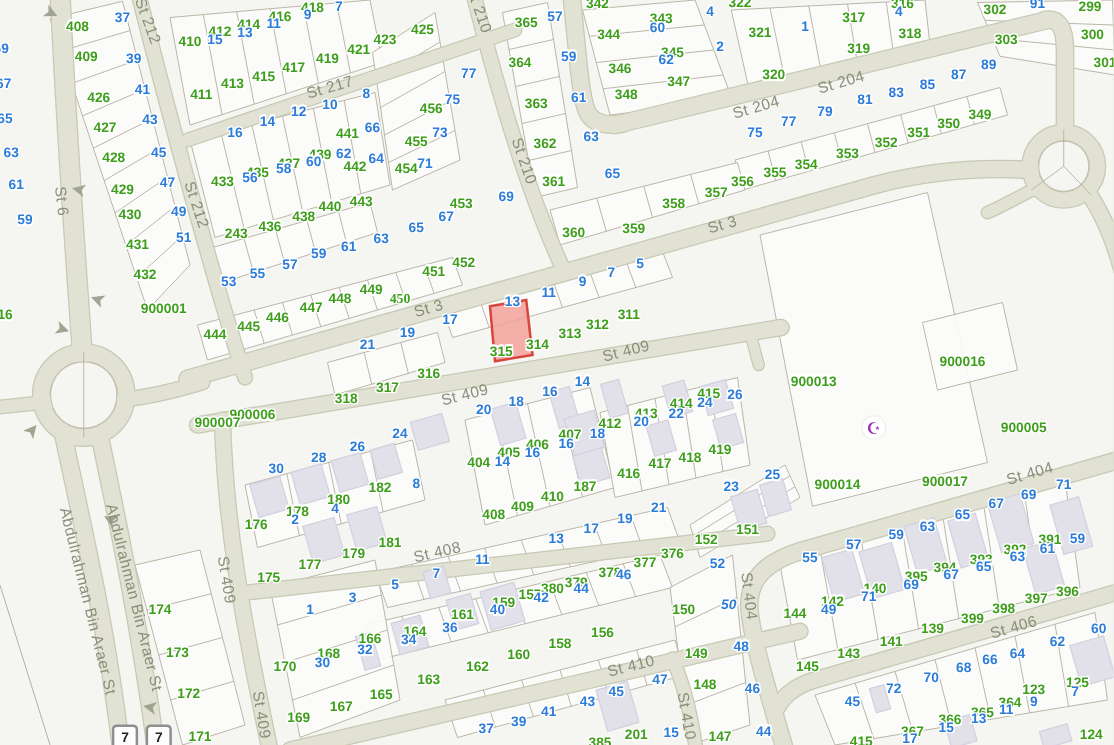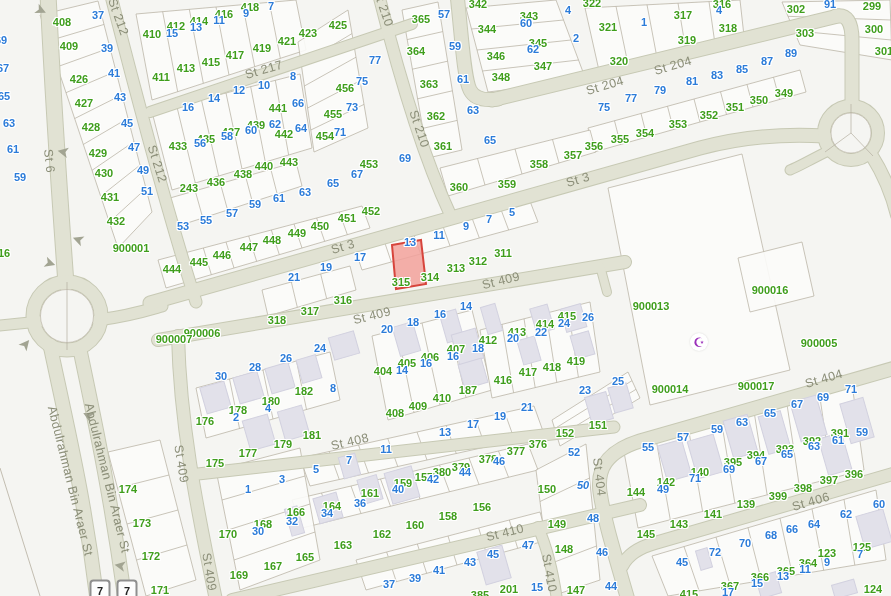--- a/index.html
+++ b/index.html
@@ -327,21 +327,21 @@
       <span class="lbl pg" style="left: 216px; top: 182px;">436</span>
       <span class="lbl pg" style="left: 243px; top: 174px;">438</span>
       <span class="lbl pg" style="left: 264px; top: 166px;">440</span>
       <span class="lbl pg" style="left: 289px; top: 162px;">443</span>
       <span class="lbl pg" style="left: 172px; top: 269px;">444</span>
       <span class="lbl pg" style="left: 199px; top: 262px;">445</span>
       <span class="lbl pg" style="left: 222px; top: 255px;">446</span>
       <span class="lbl pg" style="left: 249px; top: 247px;">447</span>
       <span class="lbl pg" style="left: 272px; top: 240px;">448</span>
       <span class="lbl pg" style="left: 297px; top: 233px;">449</span>
-      <span class="lbl pg" style="left: 320px; top: 226px;">450</span>
+      <span class="lbl pg" style="left: 320px; top: 240px; font-family: Liberation Serif, serif;">450</span>
       <span class="lbl pg" style="left: 347px; top: 218px;">451</span>
       <span class="lbl pg" style="left: 371px; top: 211px;">452</span>
       <span class="lbl pg" style="left: 369px; top: 164px;">453</span>
       <span class="lbl pg" style="left: 421px; top: 19px;">365</span>
       <span class="lbl pg" style="left: 416px; top: 51px;">364</span>
       <span class="lbl pg" style="left: 429px; top: 84px;">363</span>
       <span class="lbl pg" style="left: 436px; top: 116px;">362</span>
       <span class="lbl pg" style="left: 443px; top: 146px;">361</span>
       <span class="lbl pg" style="left: 478px; top: 4px;">342</span>
       <span class="lbl pg" style="left: 487px; top: 29px;">344</span>

